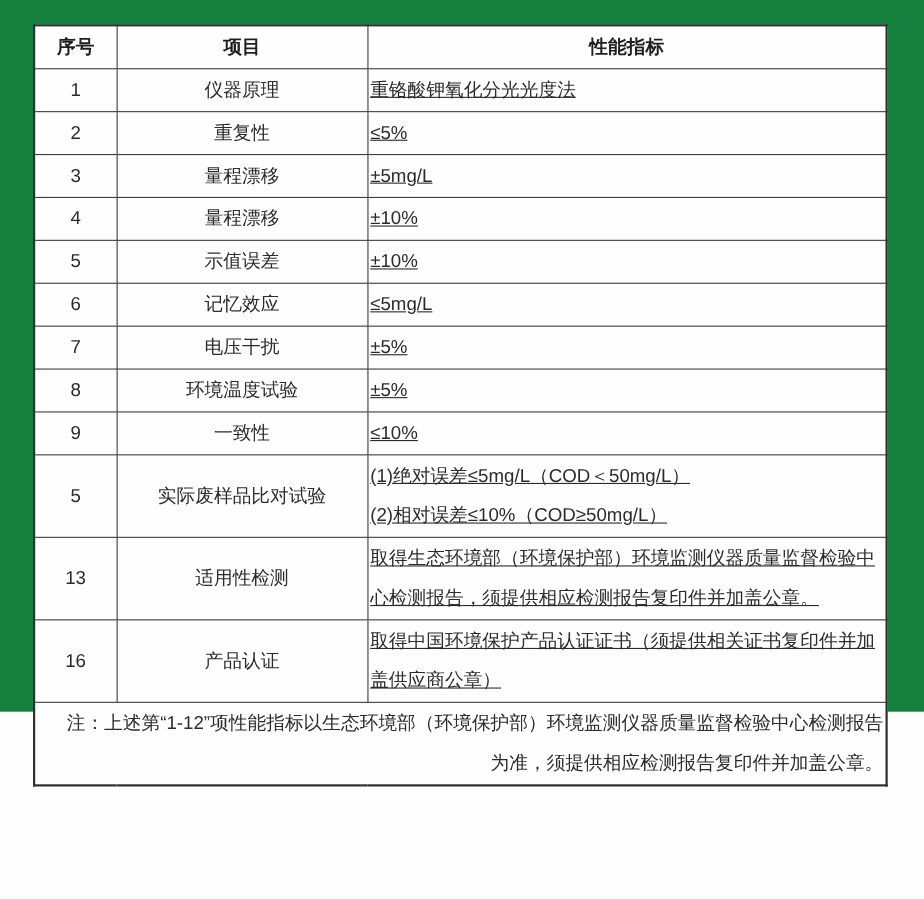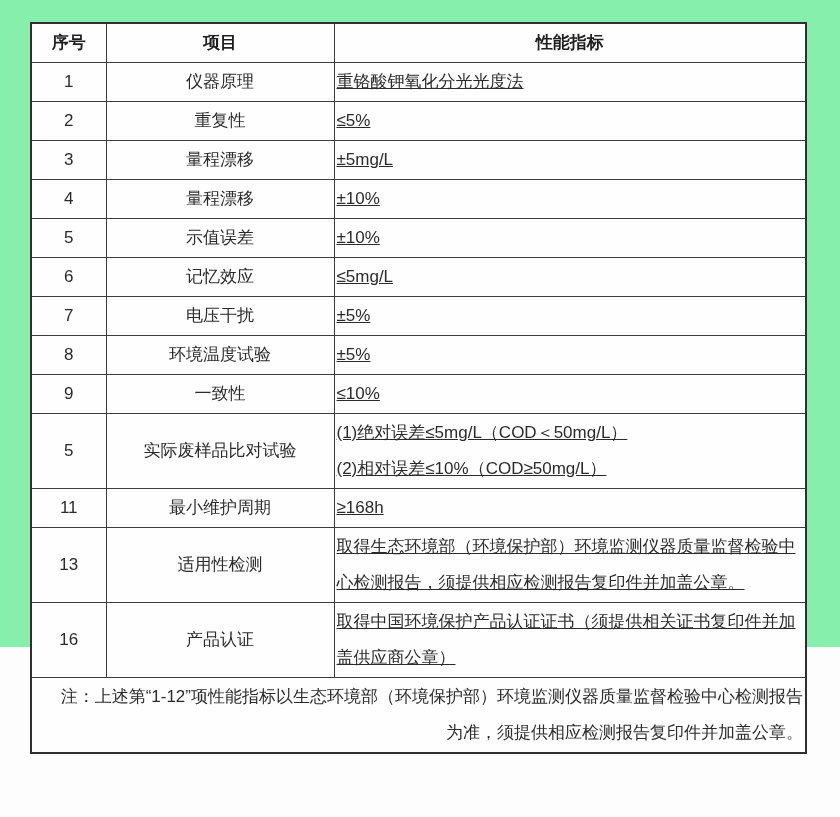--- a/index.html
+++ b/index.html
@@ -5,21 +5,21 @@
   * { margin: 0; padding: 0; box-sizing: border-box; }
   html, body {
     width: 840px; height: 817px;
     background: #fdfdfd;
     font-family: "Liberation Sans", "DejaVu Sans", sans-serif;
     color: #2b2b2b;
   }
   .page {
     position: relative;
     width: 840px; height: 647px;
-    background: #86efac;
+    background: #15803d;
   }
   table.spec {
     position: absolute;
     left: 30px; top: 22px;
     width: 775px;
     border-collapse: collapse;
     table-layout: fixed;
     background: #fefefe;
   }
   table.spec col.c-no   { width: 75px; }
@@ -140,27 +140,20 @@
         </tr>
         <tr>
           <td class="no-cell">5</td>
           <td class="item-cell">实际废样品比对试验</td>
           <td class="spec-cell">
             <span class="spec-line">(1)绝对误差≤5mg/L（COD＜50mg/L）</span>
             <span class="spec-line">(2)相对误差≤10%（COD≥50mg/L）</span>
           </td>
         </tr>
         <tr>
-          <td class="no-cell">11</td>
-          <td class="item-cell">最小维护周期</td>
-          <td class="spec-cell">
-            <span class="spec-line">≥168h</span>
-          </td>
-        </tr>
-        <tr>
           <td class="no-cell">13</td>
           <td class="item-cell">适用性检测</td>
           <td class="spec-cell">
             <span class="spec-line">取得生态环境部（环境保护部）环境监测仪器质量监督检验中心检测报告，须提供相应检测报告复印件并加盖公章。</span>
           </td>
         </tr>
         <tr>
           <td class="no-cell">16</td>
           <td class="item-cell">产品认证</td>
           <td class="spec-cell">

